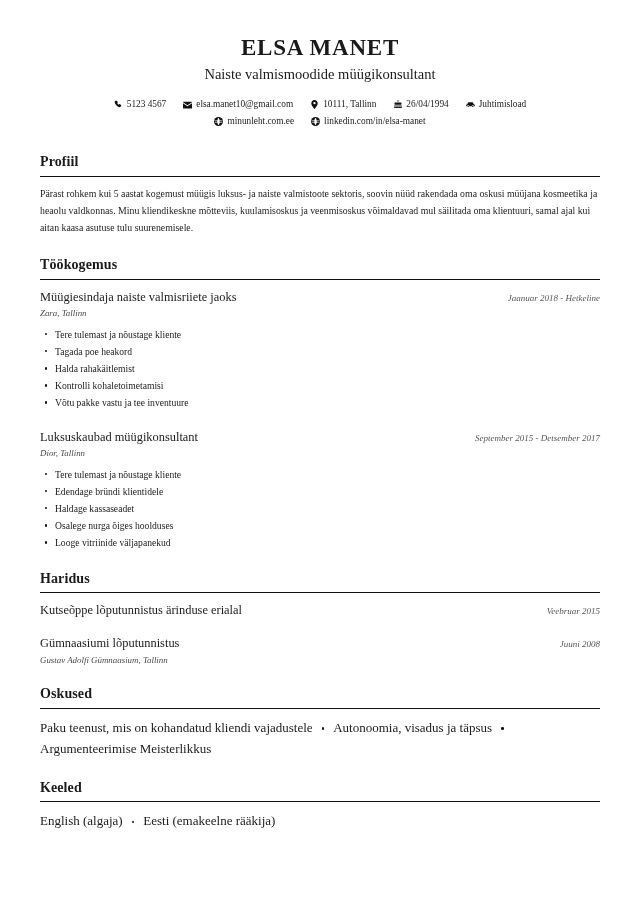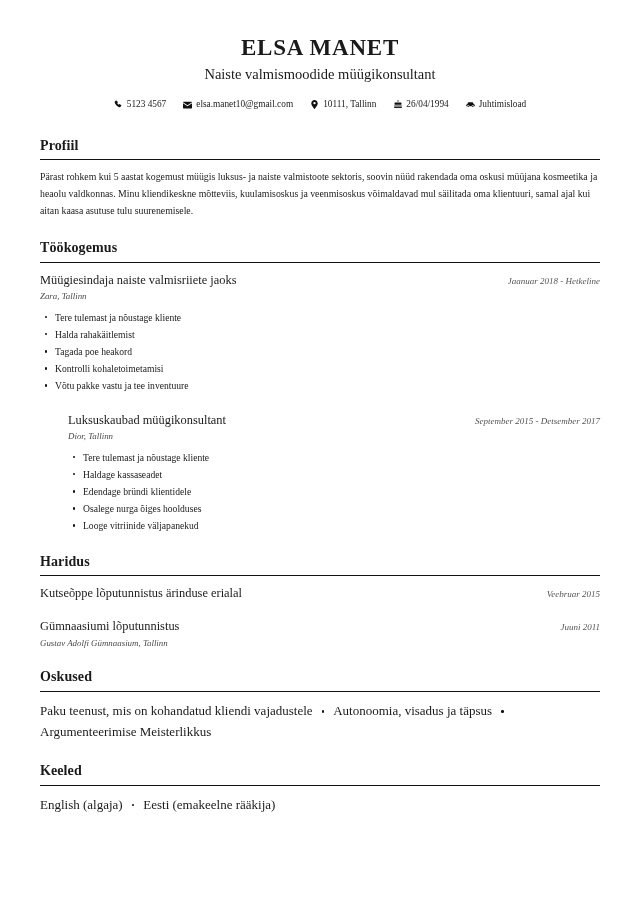--- a/index.html
+++ b/index.html
@@ -218,78 +218,103 @@
               <path d="M2.4 4.4 4 1.6C4.3 1 4.9.7 5.6.7h6.8c.7 0 1.3.3 1.6.9l1.6 2.8c1.2.3 2 1 2 1.9v1.3c0 .4-.3.7-.7.7h-1.2a2.1 2.1 0 0 0-4.2 0H6.5a2.1 2.1 0 0 0-4.2 0H1.1c-.4 0-.7-.3-.7-.7V6.3c0-.9.8-1.6 2-1.9z"></path>
               <circle cx="4.4" cy="8.4" r="1.5"></circle>
               <circle cx="13.6" cy="8.4" r="1.5"></circle>
             </svg>
         </span>
         <span class="contact-text">Juhtimisload</span>
       </span>
 
     </div>
 
+    <div class="contact-row">
+
+      <span class="contact-item">
+        <span class="ico">
+          <svg width="9" height="9" viewBox="0 0 14 14" fill="#111">
+              <circle cx="7" cy="7" r="7"></circle>
+              <path d="M7 1.2c-1.2 1.2-1.9 3.3-1.9 5.8S5.8 11.6 7 12.8c1.2-1.2 1.9-3.3 1.9-5.8S8.2 2.4 7 1.2z" fill="#fff"></path>
+              <path d="M1 5.4h12v1.1H1zM1 7.6h12v1.1H1z" fill="#fff"></path>
+            </svg>
+        </span>
+        <span class="contact-text">minunleht.com.ee</span>
+      </span>
+
+      <span class="contact-item">
+        <span class="ico">
+          <svg width="9" height="9" viewBox="0 0 14 14" fill="#111">
+              <circle cx="7" cy="7" r="7"></circle>
+              <path d="M7 1.2c-1.2 1.2-1.9 3.3-1.9 5.8S5.8 11.6 7 12.8c1.2-1.2 1.9-3.3 1.9-5.8S8.2 2.4 7 1.2z" fill="#fff"></path>
+              <path d="M1 5.4h12v1.1H1zM1 7.6h12v1.1H1z" fill="#fff"></path>
+            </svg>
+        </span>
+        <span class="contact-text">linkedin.com/in/elsa-manet</span>
+      </span>
+
+    </div>
   </div>
 
   <div class="section" style="margin-top:26px;">
     <div class="section-title">Profiil</div>
     <hr class="section-rule">
     <p class="profile-text">Pärast rohkem kui 5 aastat kogemust müügis luksus- ja naiste valmistoote sektoris, soovin nüüd rakendada oma oskusi müüjana kosmeetika ja heaolu valdkonnas. Minu kliendikeskne mõtteviis, kuulamisoskus ja veenmisoskus võimaldavad mul säilitada oma klientuuri, samal ajal kui aitan kaasa asutuse tulu suurenemisele.</p>
   </div>
 
   <div class="section" style="margin-top:20px;">
     <div class="section-title">Töökogemus</div>
     <hr class="section-rule">
 
     <div class="entry">
       <div class="entry-head">
         <div class="entry-title">Müügiesindaja naiste valmisriiete jaoks</div>
         <div class="entry-date">Jaanuar 2018 - Hetkeline</div>
       </div>
       <div class="entry-sub">Zara, Tallinn</div>
       <ul class="bullets">
         <li>Tere tulemast ja nõustage kliente</li>
+        <li>Tagada poe heakord</li>
         <li>Halda rahakäitlemist</li>
-        <li>Tagada poe heakord</li>
         <li>Kontrolli kohaletoimetamisi</li>
         <li>Võtu pakke vastu ja tee inventuure</li>
       </ul>
     </div>
 
-    <div class="entry" style="margin-top:18px;margin-left:28px;">
+    <div class="entry" style="margin-top:18px;">
       <div class="entry-head">
         <div class="entry-title">Luksuskaubad müügikonsultant</div>
         <div class="entry-date">September 2015 - Detsember 2017</div>
       </div>
       <div class="entry-sub">Dior, Tallinn</div>
       <ul class="bullets">
         <li>Tere tulemast ja nõustage kliente</li>
+        <li>Edendage bründi klientidele</li>
         <li>Haldage kassaseadet</li>
-        <li>Edendage bründi klientidele</li>
         <li>Osalege nurga õiges hoolduses</li>
         <li>Looge vitriinide väljapanekud</li>
       </ul>
     </div>
   </div>
 
   <div class="section" style="margin-top:20px;">
     <div class="section-title">Haridus</div>
     <hr class="section-rule">
 
     <div class="entry" style="margin-bottom:16px;">
       <div class="entry-head">
         <div class="entry-title">Kutseõppe lõputunnistus ärinduse erialal</div>
         <div class="entry-date">Veebruar 2015</div>
       </div>
     </div>
 
     <div class="entry">
       <div class="entry-head">
         <div class="entry-title">Gümnaasiumi lõputunnistus</div>
-        <div class="entry-date">Juuni 2011</div>
+        <div class="entry-date">Juuni 2008</div>
       </div>
       <div class="entry-sub">Gustav Adolfi Gümnaasium, Tallinn</div>
     </div>
   </div>
 
   <div class="section" style="margin-top:20px;">
     <div class="section-title">Oskused</div>
     <hr class="section-rule">
     <div class="inline-row">
       <span>Paku teenust, mis on kohandatud kliendi vajadustele</span>

